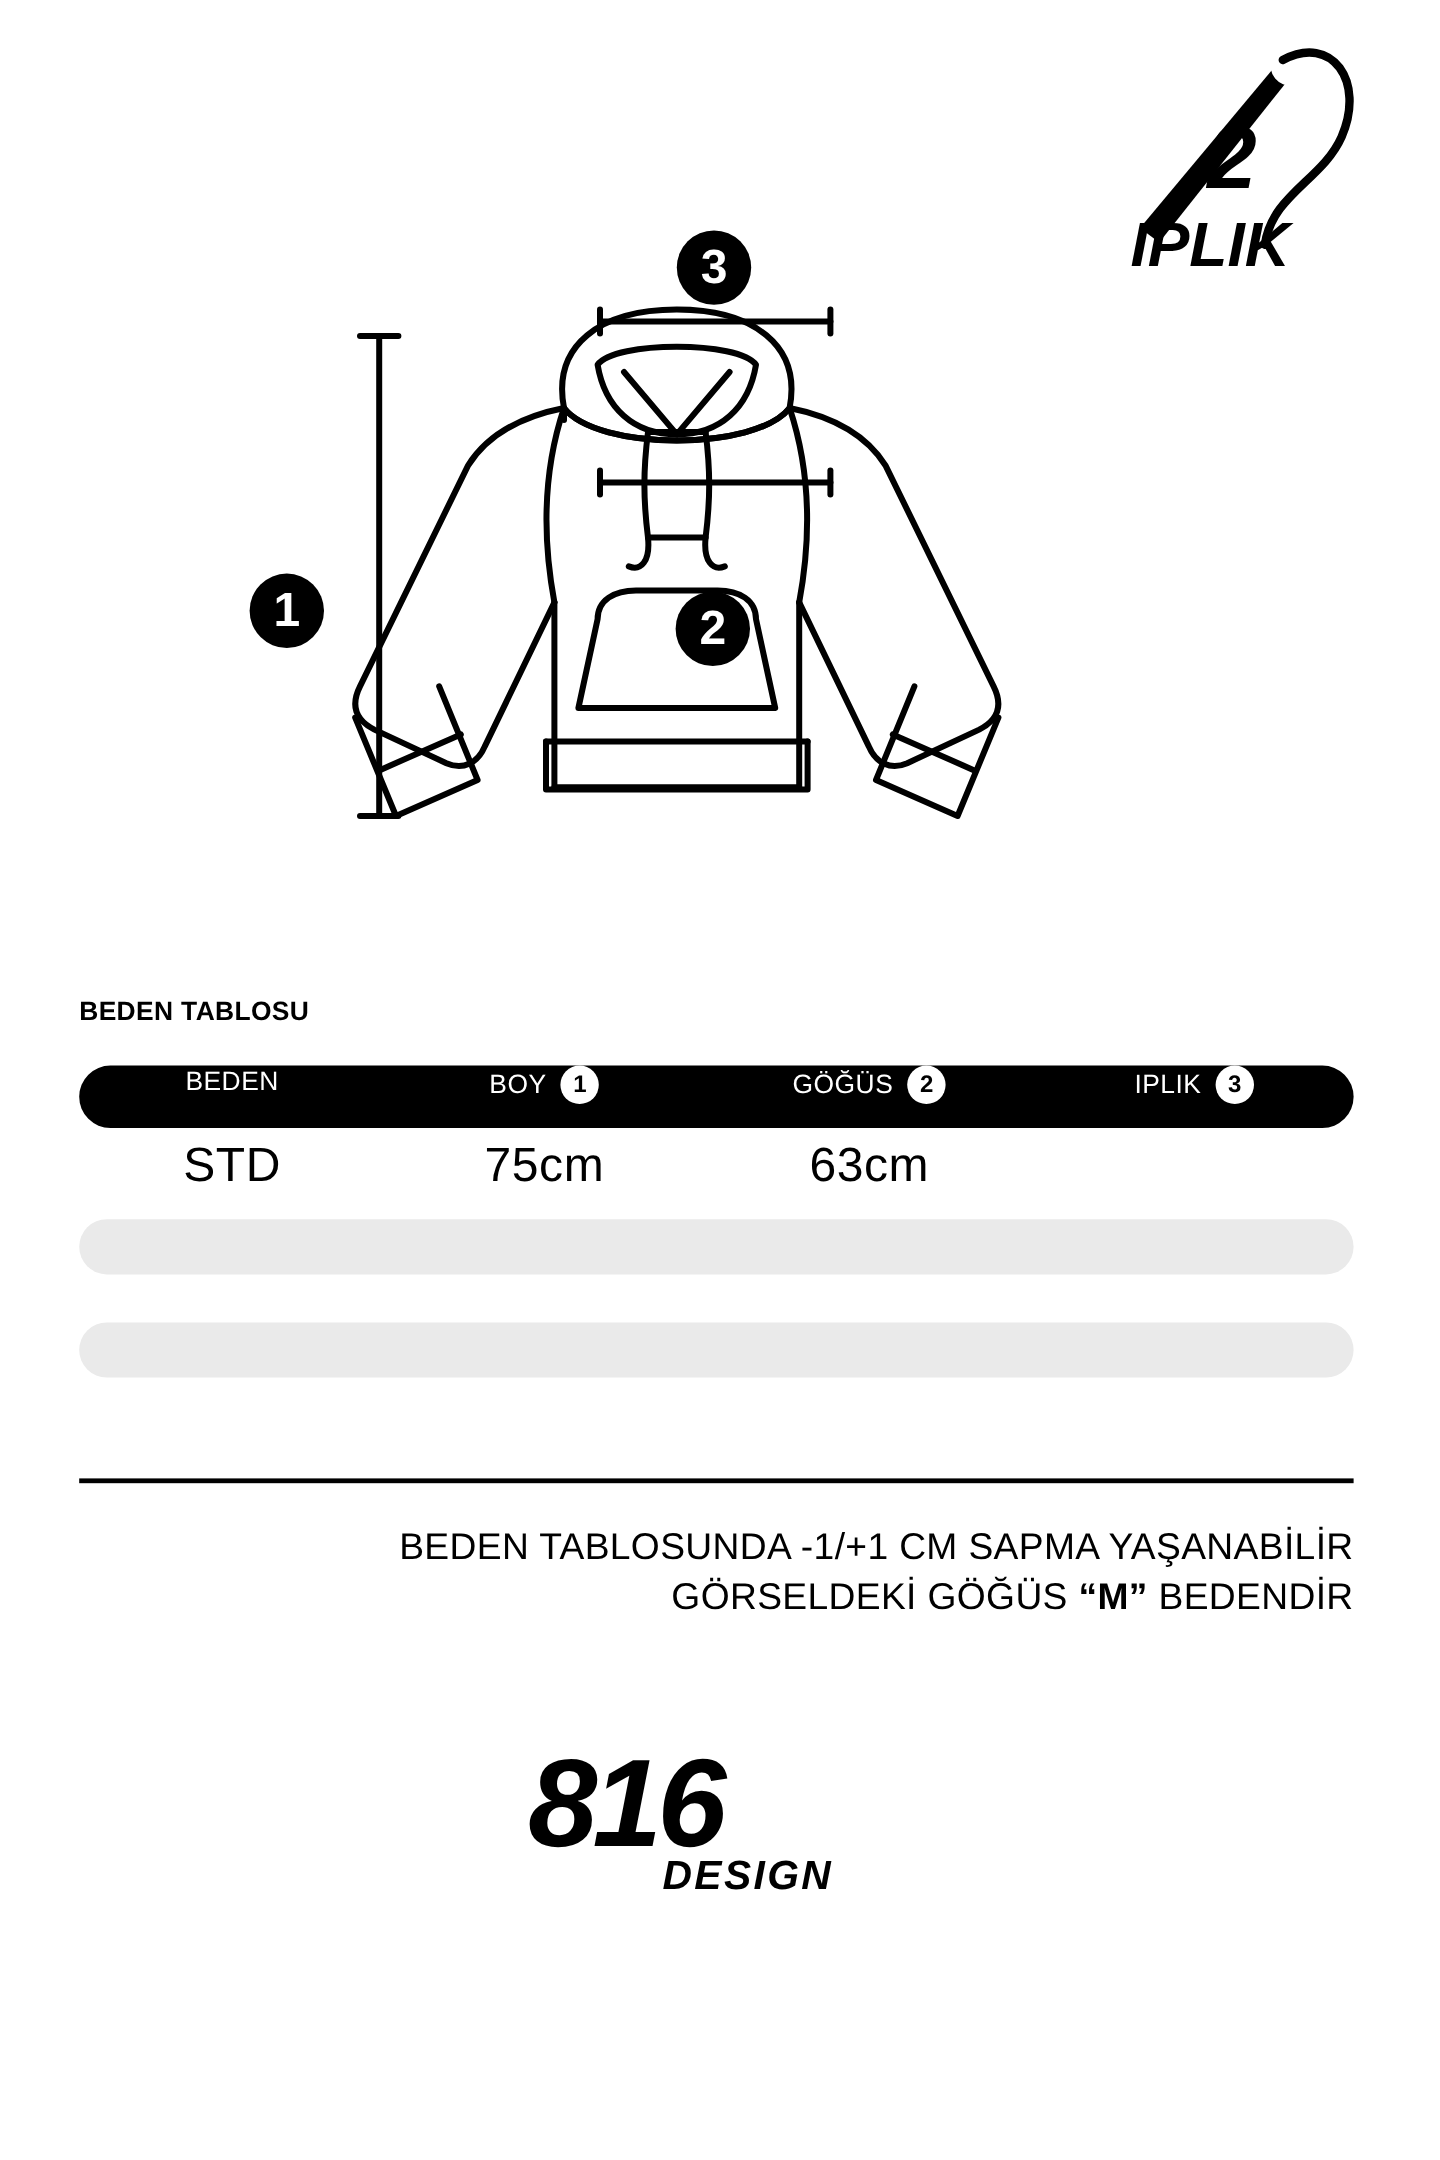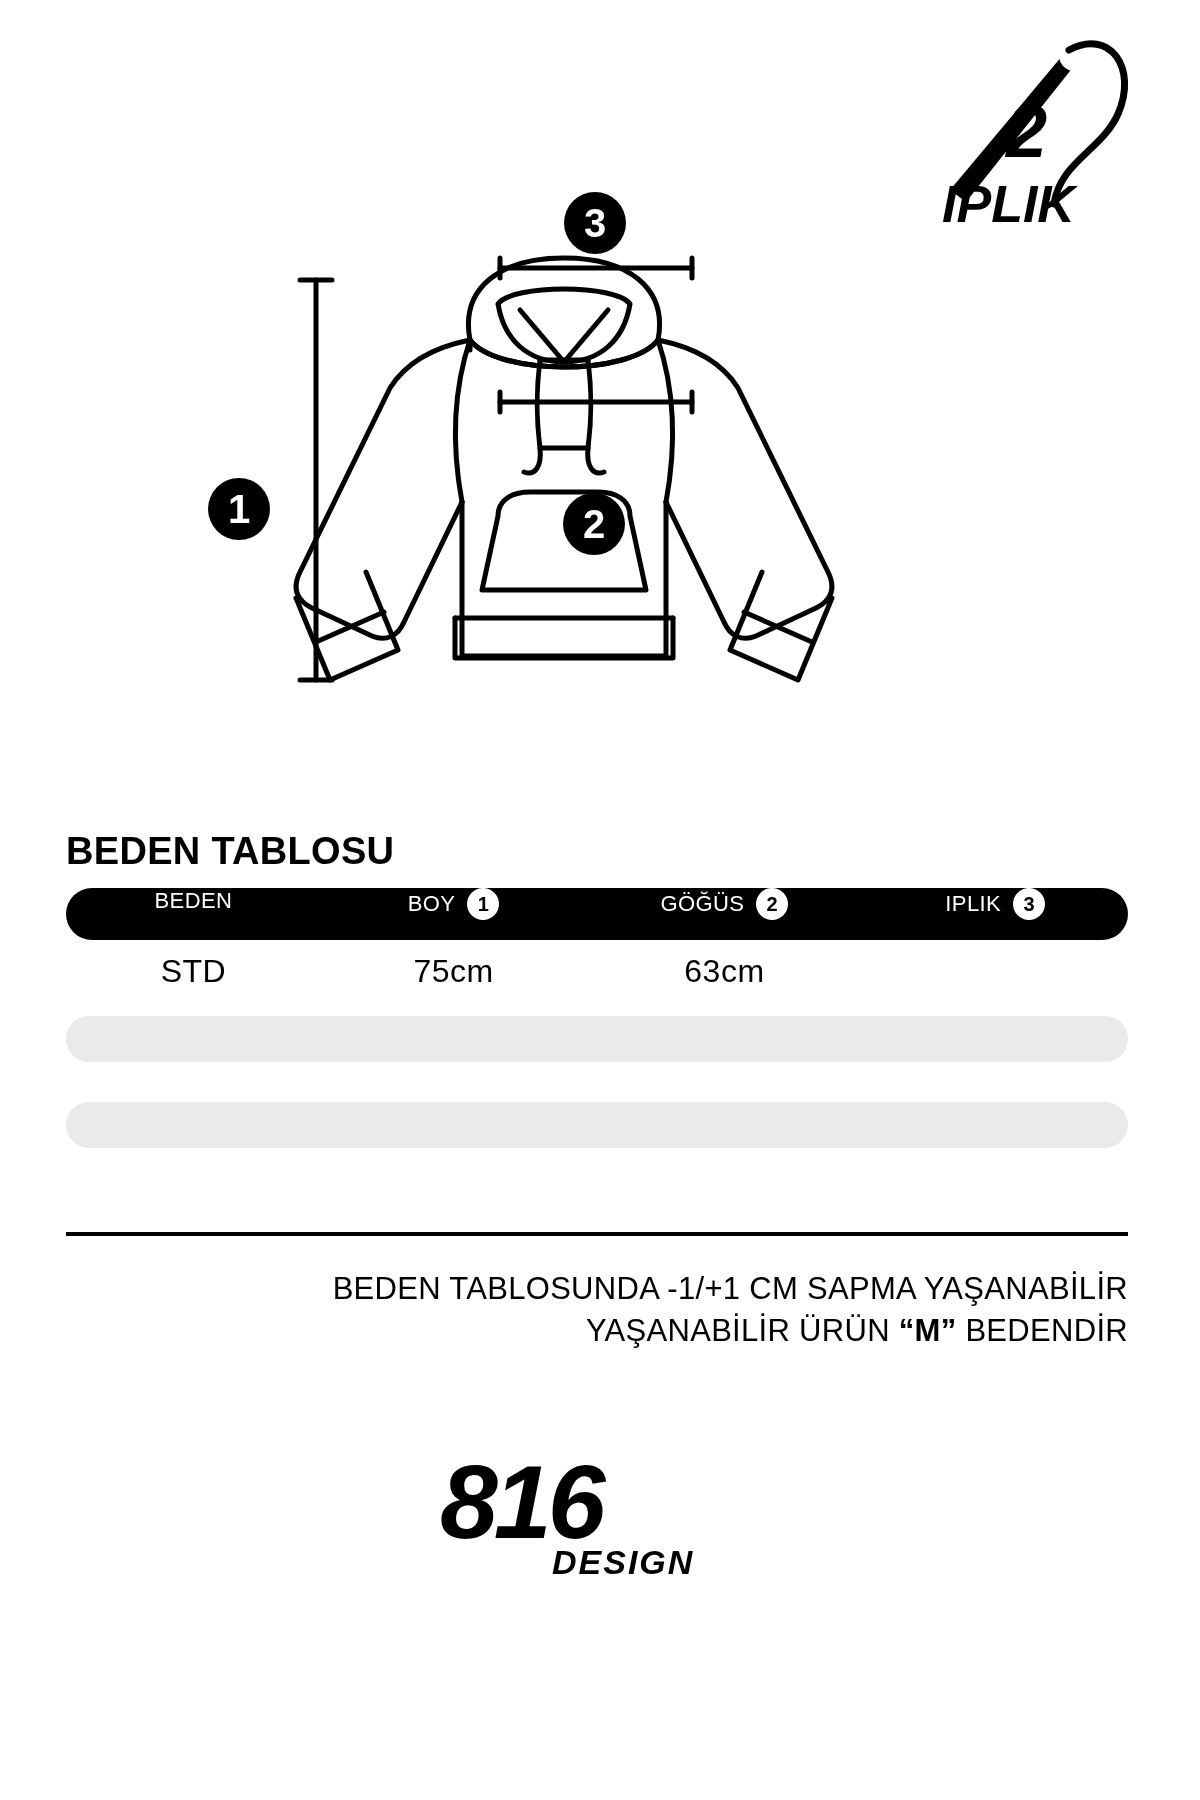--- a/index.html
+++ b/index.html
@@ -61,21 +61,21 @@
   }
   #dot-1 { left: 208px; top: 478px; }
   #dot-2 { left: 563px; top: 493px; }
   #dot-3 { left: 564px; top: 192px; }
 
   
   .table-title {
     position: absolute;
     left: 66px;
     top: 830px;
-    font-size: 38px;
+    font-size: 22px;
     font-weight: 700;
     letter-spacing: .3px;
   }
 
   .table-wrap {
     position: absolute;
     left: 66px;
     top: 888px;
     width: 1062px;
   }
@@ -117,21 +117,21 @@
 
   .trow {
     display: flex;
     align-items: center;
     height: 62px;
   }
   .trow .cell {
     display: flex;
     align-items: center;
     justify-content: center;
-    font-size: 32px;
+    font-size: 40px;
     letter-spacing: .5px;
   }
 
   .placeholder-row {
     height: 46px;
     background: #eaeaea;
     border-radius: 24px;
     margin-top: 14px;
   }
   .placeholder-gap { height: 26px; }
@@ -307,21 +307,21 @@
 
     <div class="placeholder-row"></div>
     <div class="placeholder-gap"></div>
     <div class="placeholder-row"></div>
   </div>
 
   <div class="rule"></div>
 
   <div class="note">
     <div>BEDEN TABLOSUNDA -1/+1 CM SAPMA YAŞANABİLİR</div>
-    <div><span>YAŞANABİLİR ÜRÜN </span><b>“M”</b><span> BEDENDİR</span></div>
+    <div><span>GÖRSELDEKİ GÖĞÜS </span><b>“M”</b><span> BEDENDİR</span></div>
   </div>
 
   <div class="logo816">
     <svg width="320" height="150" viewBox="0 0 320 150" xmlns="http://www.w3.org/2000/svg">
       <text x="0" y="92" font-family="Liberation Sans, sans-serif" font-size="104" font-weight="700" font-style="italic" fill="#000" letter-spacing="-4">816</text>
       <text x="112" y="128" font-family="Liberation Sans, sans-serif" font-size="34" font-weight="700" font-style="italic" fill="#000" letter-spacing="2">DESIGN</text>
     </svg>
   </div>
 
 </div>

